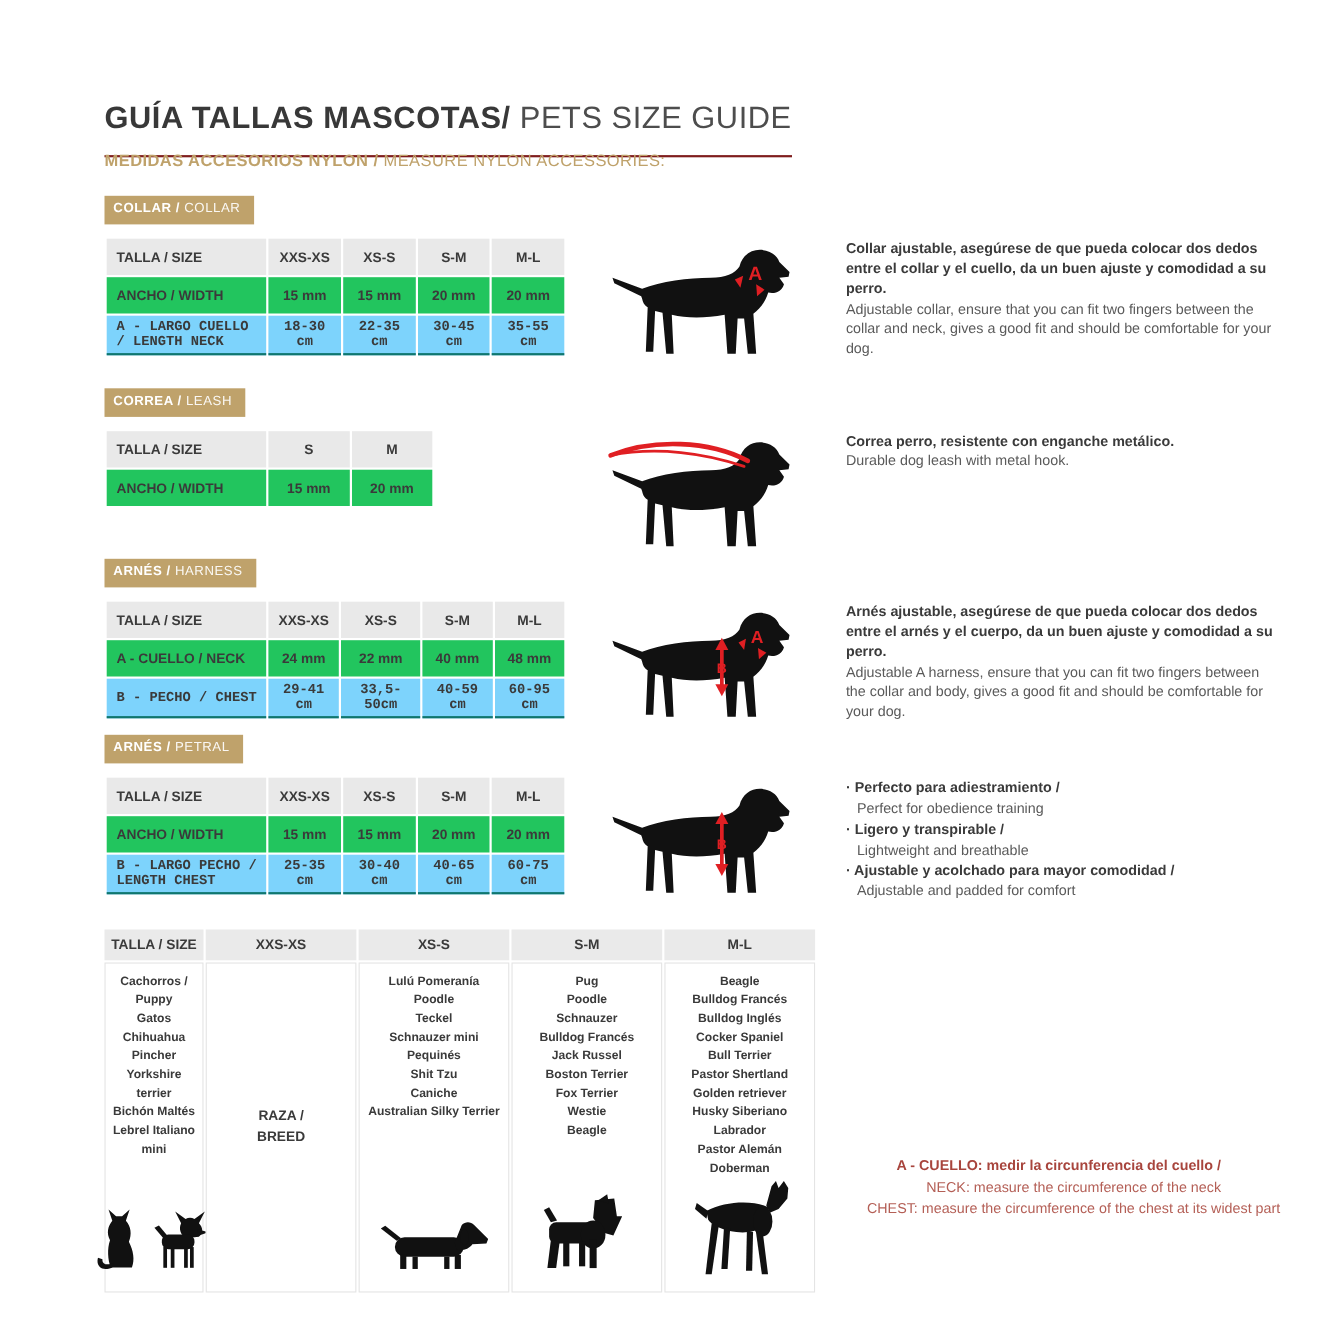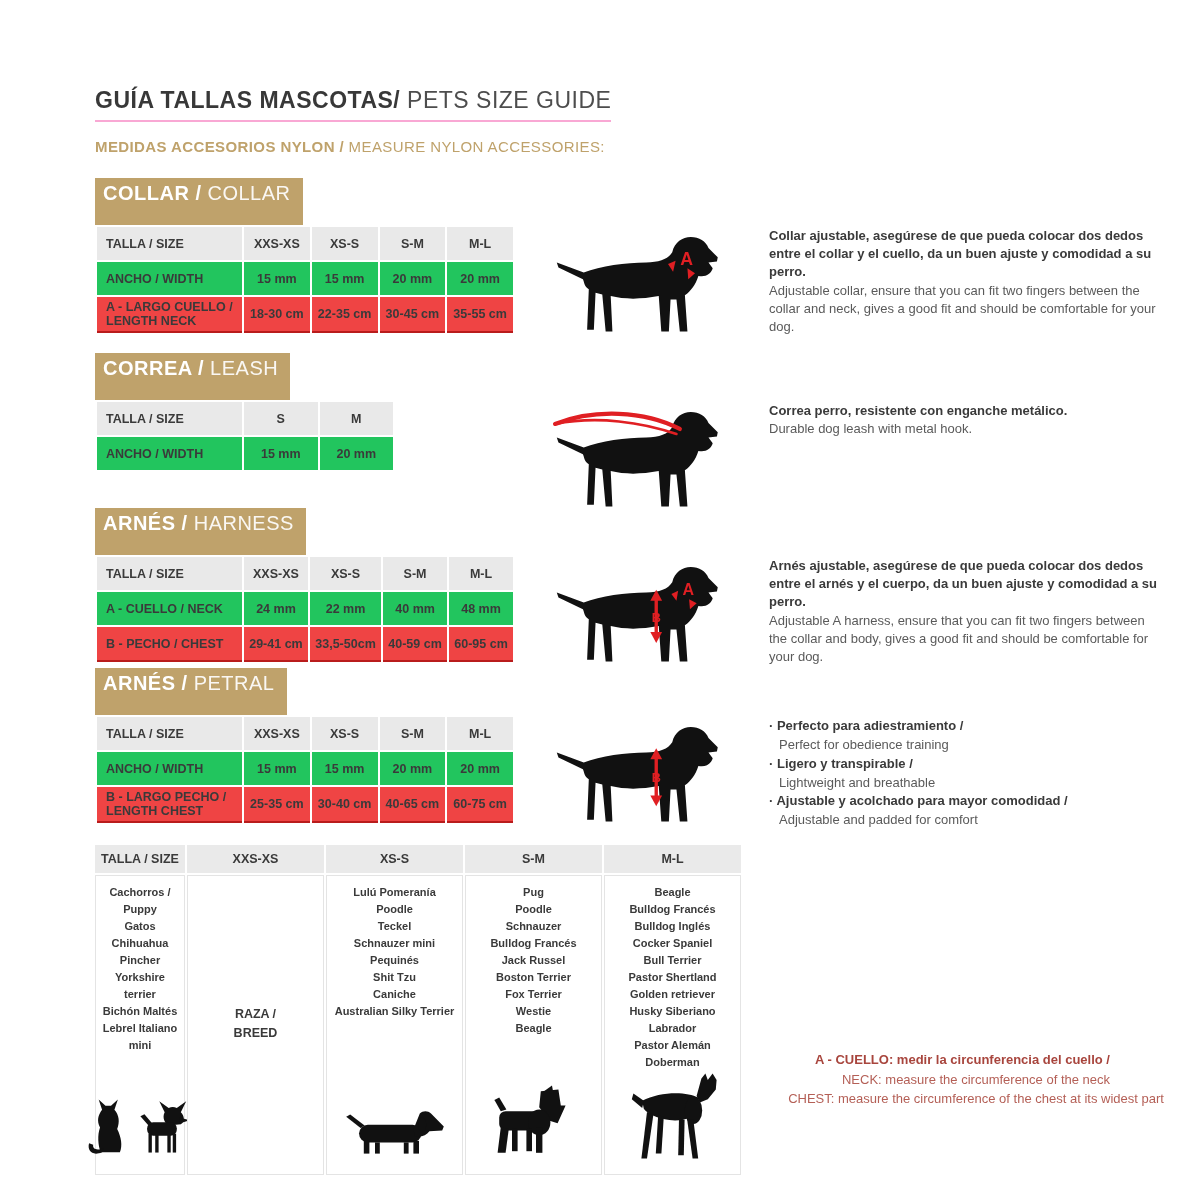--- a/index.html
+++ b/index.html
@@ -1,45 +1,45 @@
 <!DOCTYPE html>
 <html><head>
 <meta charset="utf-8">
 <style>
   html,body{margin:0;padding:0;background:#fff;}
   .page{position:relative;width:1200px;height:1200px;background:#fff;overflow:hidden;
         font-family:"Liberation Sans",sans-serif;color:#3a3a3a;}
   
-  .title{position:absolute;left:95px;top:72px;font-size:23px;letter-spacing:.5px;
-         border-bottom:2px solid #f9a8d4;padding-bottom:6px;white-space:nowrap;}
+  .title{position:absolute;left:95px;top:72px;font-size:28px;letter-spacing:.5px;
+         border-bottom:2px solid #7f1d1d;padding-bottom:18px;white-space:nowrap;}
   .title .es{font-weight:700;color:#383838;}
   .title .en{font-weight:400;color:#4d4d4d;}
   .subtitle{position:absolute;left:95px;top:138px;font-size:15px;letter-spacing:.4px;color:#bfa26b;white-space:nowrap;}
   .subtitle .es{font-weight:700;}
   .subtitle .en{font-weight:400;}
   
   .section{position:absolute;left:95px;width:1070px;}
-  .badge{display:inline-block;background:#bfa26b;color:#fff;font-size:20px;letter-spacing:.5px;
-         padding:4px 12px 20px 8px;}
+  .badge{display:inline-block;background:#bfa26b;color:#fff;font-size:12px;letter-spacing:.5px;
+         padding:4px 12px 8px 8px;margin-bottom:11px;}
   .badge .es{font-weight:700;}
   .badge .en{font-weight:400;opacity:.92;}
   .secrow{display:flex;align-items:flex-start;}
   .tablewrap{width:420px;flex:0 0 420px;}
   .dogbox{flex:0 0 200px;margin-left:26px;margin-top:2px;}
   .dogbox svg{width:190px;height:118px;display:block;}
   .desc{margin-left:28px;flex:1;font-size:13px;line-height:1.4;margin-top:2px;}
   .desc .es{font-weight:700;color:#3a3a3a;}
   .desc .en{font-weight:400;color:#5a5a5a;}
   
   .mtable{border-collapse:separate;border-spacing:2px;width:100%;}
   .mtable td{font-size:12.5px;font-weight:700;color:#3a3a3a;text-align:center;padding:3px 4px;height:27px;}
   .mtable td:first-child{text-align:left;padding-left:9px;width:132px;}
   .mtable tr.rh td{background:#e9e9e9;}
   .mtable tr.rm td{background:#22c55e;}
-  .mtable tr.rw td{background:#ef4444;border-bottom:2px solid #b91c1c;}
+  .mtable tr.rw td{background:#7dd3fc;border-bottom:2px solid #0f766e;font-family:Liberation Mono, monospace;}
   .mtable.narrow{width:300px;}
   .mtable.narrow td:first-child{width:132px;}
   
   .bullets{margin-left:28px;flex:1;font-size:13px;line-height:1.45;margin-top:2px;}
   .bullet-es{font-weight:700;color:#3a3a3a;}
   .bullet-es:before{content:"· ";font-weight:700;}
   .bullet-en{font-weight:400;color:#5a5a5a;padding-left:10px;}
   
   .bottom{position:absolute;left:95px;top:845px;width:1070px;height:340px;}
   .btable{display:grid;grid-template-columns:90px 137px 137px 137px 137px;gap:2px;width:642px;}

